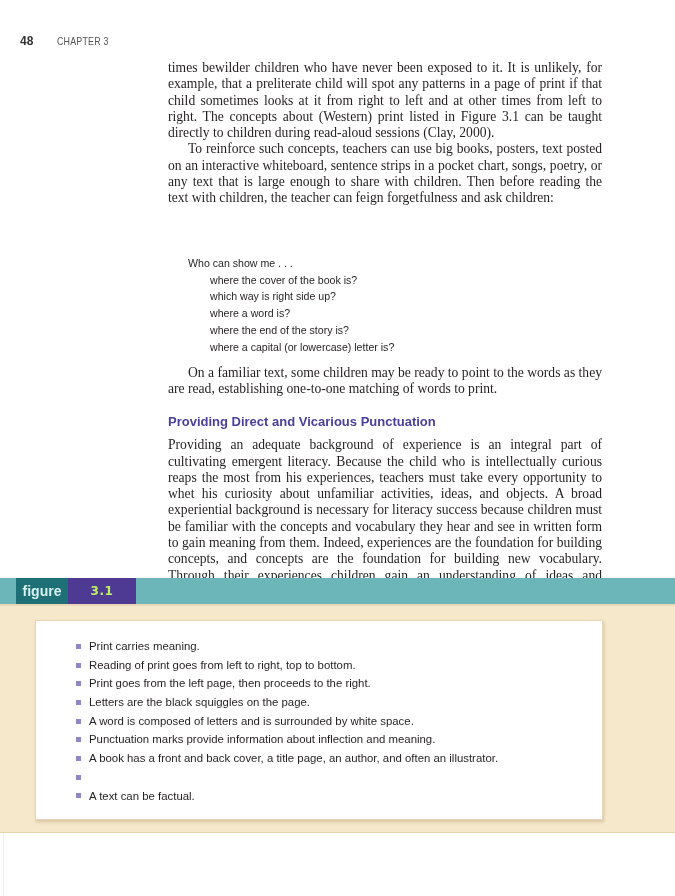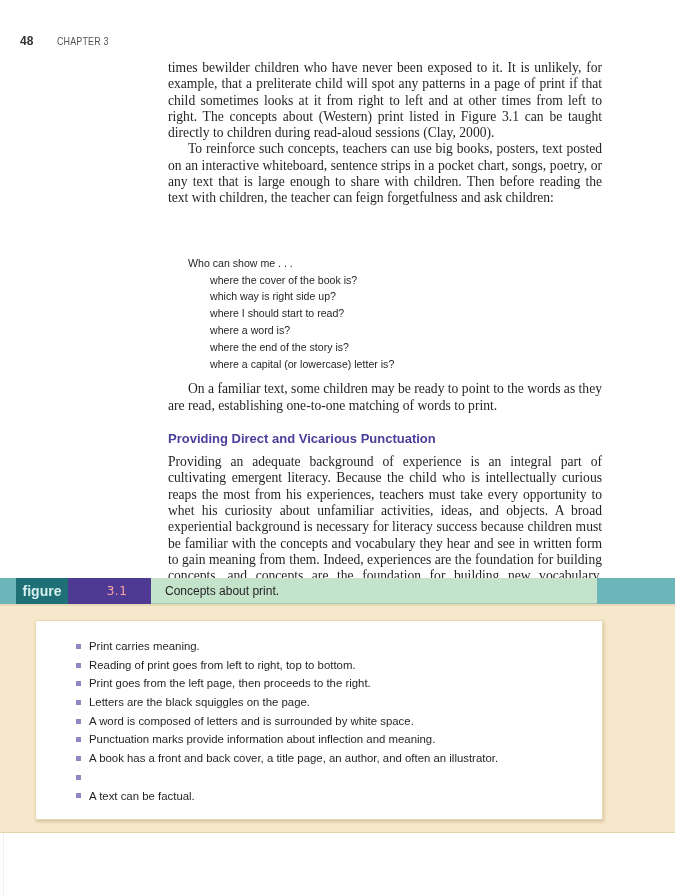--- a/index.html
+++ b/index.html
@@ -43,23 +43,23 @@
       position: absolute; left: 0; top: 578px; width: 675px; height: 26px;
       background: #6cb5b8; display: flex;
       border-bottom: 2px solid #e9d8b8;
     }
     .figure-band .fig-label {
       margin-left: 16px; width: 52px; background: #1f6f77; color: #d6f0ee;
       font-family: "Liberation Sans", sans-serif; font-weight: bold; font-size: 14px;
       display: flex; align-items: center; justify-content: center;
     }
     .figure-band .fig-num {
-      width: 68px; background: #4f3a93; color: #fca5a5;
-      font-family: "DejaVu Sans", sans-serif; font-weight: normal; font-size: 12px; letter-spacing: 0.5px;
-      display: flex; align-items: center; justify-content: center; padding-left: 15px;
+      width: 68px; background: #4f3a93; color: #bef264;
+      font-family: "DejaVu Sans", sans-serif; font-weight: bold; font-size: 12px; letter-spacing: 0.5px;
+      display: flex; align-items: center; justify-content: center;
     }
     .figure-band .fig-caption {
       width: 446px; background: #c3e3cb; color: #231f20;
       font-family: "Liberation Sans", sans-serif; font-size: 12px;
       display: flex; align-items: center; padding-left: 14px; box-sizing: border-box;
       border-bottom: 1px solid #9ccbb1;
     }
     .figure-bg {
       position: absolute; left: 0; top: 606px; width: 675px; height: 226px;
       background: #f6e8cb; border-bottom: 1px solid #e5d3ae;
@@ -91,38 +91,36 @@
 
 <div class="body-col">
   <p>times bewilder children who have never been exposed to it. It is unlikely, for example, that a preliterate child will spot any patterns in a page of print if that child sometimes looks at it from right to left and at other times from left to right. The concepts about (Western) print listed in Figure 3.1 can be taught directly to children during read-aloud sessions (Clay, 2000).</p>
   <p class="indent">To reinforce such concepts, teachers can use big books, posters, text posted on an interactive whiteboard, sentence strips in a pocket chart, songs, poetry, or any text that is large enough to share with children. Then before reading the text with children, the teacher can feign forgetfulness and ask children:</p>
 
   <div class="qlist">
     <div class="lead">Who can show me . . .</div>
     <ul>
       <li>where the cover of the book is?</li>
       <li>which way is right side up?</li>
-      <li>where I should start to read?</li>
       <li>where a word is?</li>
       <li>where the end of the story is?</li>
       <li>where a capital (or lowercase) letter is?</li>
     </ul>
   </div>
 
   <p class="indent p-after">On a familiar text, some children may be ready to point to the words as they are read, establishing one-to-one matching of words to print.</p>
 
   <div class="section-head">Providing Direct and Vicarious Punctuation</div>
 
   <p>Providing an adequate background of experience is an integral part of cultivating emergent literacy. Because the child who is intellectually curious reaps the most from his experiences, teachers must take every opportunity to whet his curiosity about unfamiliar activities, ideas, and objects. A broad experiential background is necessary for literacy success because children must be familiar with the concepts and vocabulary they hear and see in written form to gain meaning from them. Indeed, experiences are the foundation for building concepts, and concepts are the foundation for building new vocabulary. Through their experiences children gain an understanding of ideas and concepts and then learn words that go with them. When they later begin to read, they better comprehend the text because they can relate their experiences to the symbols on the page.</p>
 </div>
 
 <div class="figure-band">
   <div class="fig-label">figure</div>
   <div class="fig-num">3.1</div>
-  <div class="fig-caption">Concepts about print.</div>
 </div>
 
 <div class="figure-bg"></div>
 
 <div class="figure-card">
   <ul>
     <li>
         <span class="bullet"></span>
         <span>Print carries meaning.</span>
       </li>

